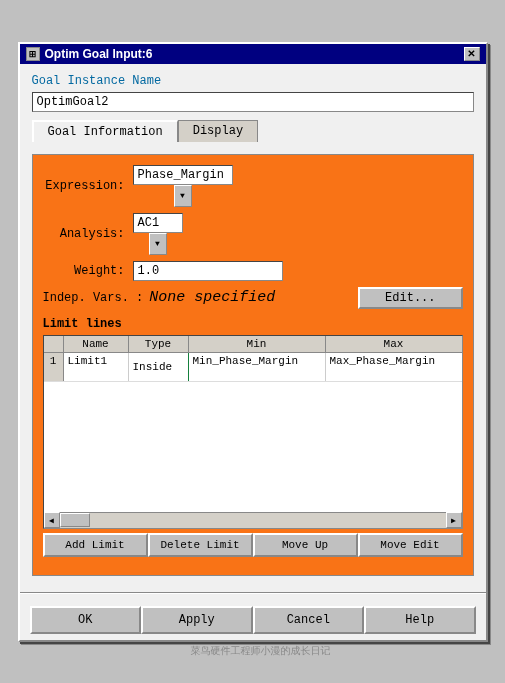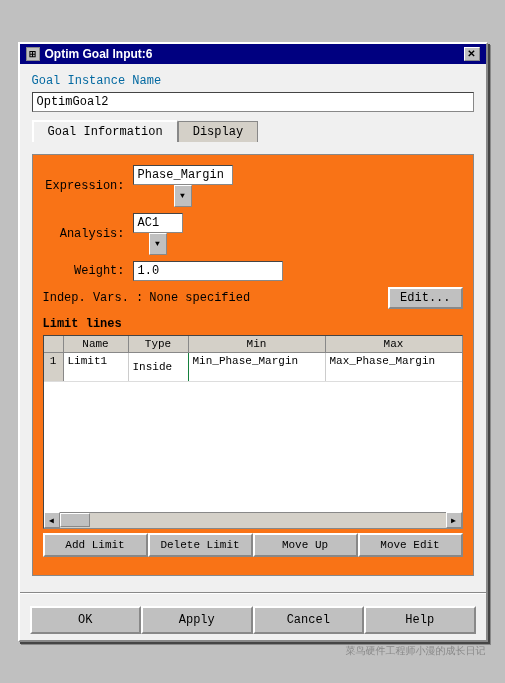--- a/index.html
+++ b/index.html
@@ -96,21 +96,20 @@
       padding: 2px 4px;
       width: 100%;
       font-family: 'Courier New', monospace;
       font-size: 12px;
       margin-bottom: 8px;
     }
 
     .tabs-container {
       display: flex;
       margin-bottom: 12px;
-      align-items: flex-end;
     }
 
     .tab {
       background: #d4d0c8;
       border: 1px solid #888;
       border-bottom: none;
       padding: 3px 14px;
       font-size: 12px;
       font-family: 'Courier New', monospace;
       cursor: pointer;
@@ -206,30 +205,31 @@
     }
 
     .indep-label {
       font-family: 'Courier New', monospace;
       font-size: 12px;
       margin-right: 6px;
     }
 
     .indep-value {
       font-family: 'Courier New', monospace;
-      font-size: 12px;
+      font-size: 15px;
+      font-style: italic;
       flex: 1;
     }
 
     .edit-btn {
       background: #c0c0c0;
       border: 2px solid #888;
       border-top: 2px solid #fff;
       border-left: 2px solid #fff;
-      padding: 2px 10px;
+      padding: 2px 25px;
       font-family: 'Courier New', monospace;
       font-size: 12px;
       cursor: pointer;
     }
 
     .section-title {
       font-family: 'Courier New', monospace;
       font-size: 12px;
       font-weight: bold;
       margin-bottom: 4px;
@@ -426,21 +426,21 @@
       font-size: 12px;
       cursor: pointer;
       text-align: center;
     }
 
     .watermark {
       position: absolute;
       bottom: -18px;
       left: 16px;
       right: 0;
-      text-align: right;
+      text-align: center;
       font-size: 10px;
       color: #888;
       font-family: Arial, sans-serif;
     }
   </style>
 </head>
 <body>
 
 <div class="dialog-window">
 

